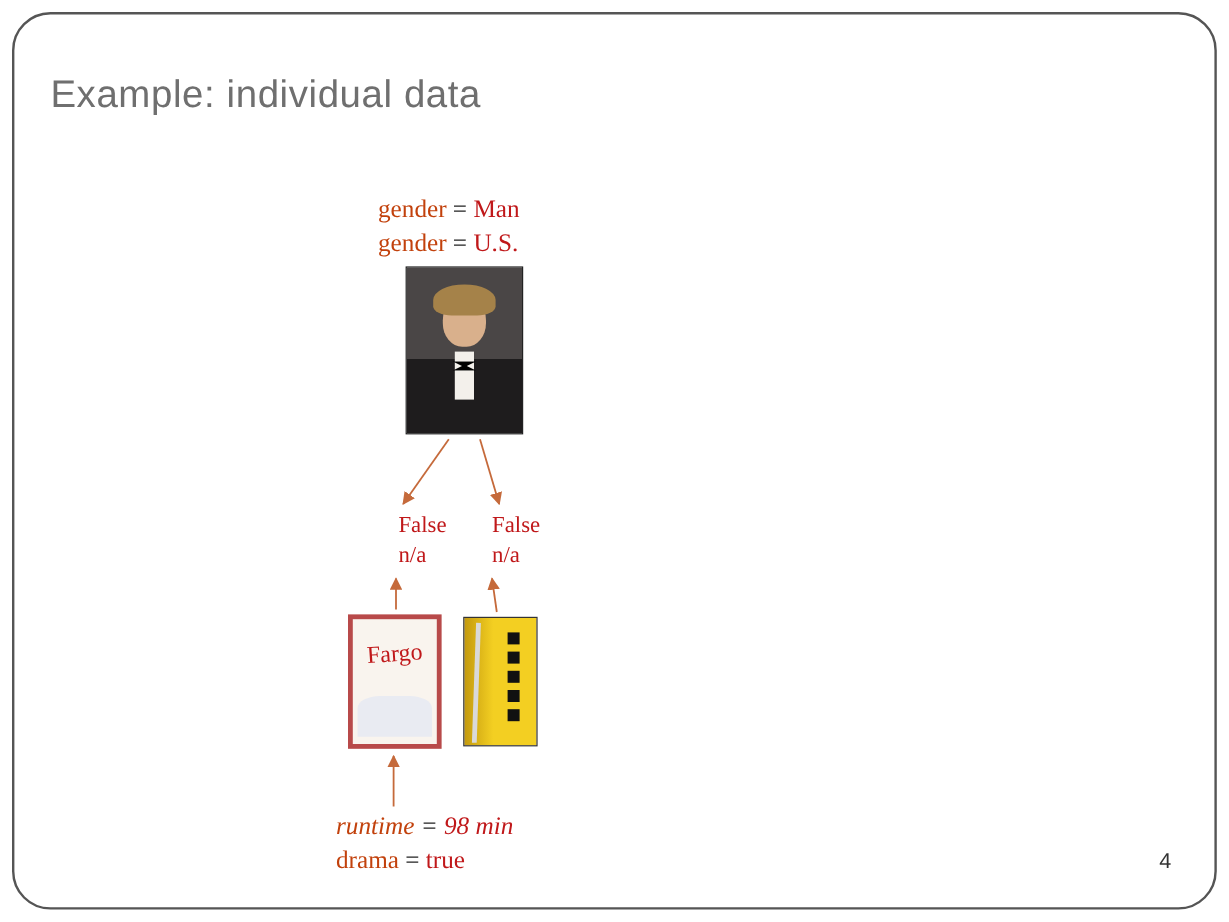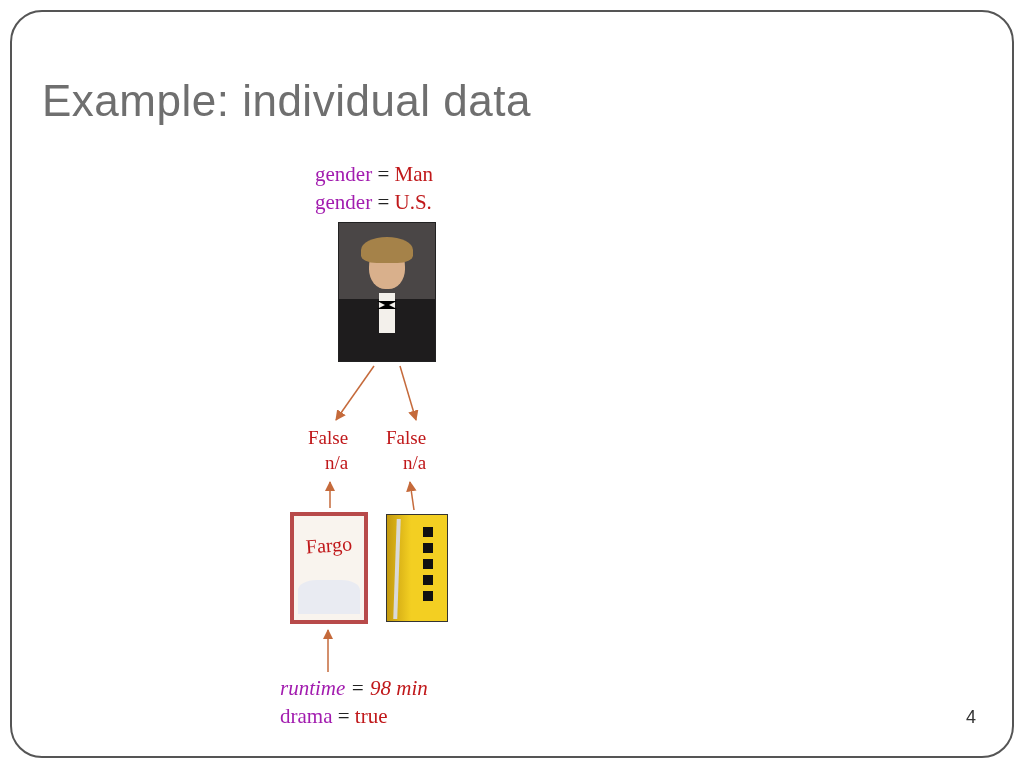--- a/index.html
+++ b/index.html
@@ -19,49 +19,49 @@
     border: 2px solid #555;
     border-radius: 32px;
     background: #fff;
     overflow: hidden;
   }
   .title {
     position: absolute;
     left: 30px;
     top: 48px;
     font-family: Arial, Helvetica, sans-serif;
-    font-size: 44px;
+    font-size: 32px;
     font-weight: 400;
     color: #6f6f6f;
     letter-spacing: 0.5px;
-    margin-top: 16px;
   }
   .page-num {
     position: absolute;
     right: 36px;
     bottom: 28px;
     font-family: Arial, Helvetica, sans-serif;
     font-size: 18px;
     color: #333;
   }
   .attr-line {
     position: absolute;
     font-size: 21px;
     white-space: nowrap;
   }
-  .attr-key { color: #a21caf; }
+  .attr-key { color: #c2410c; }
   .attr-eq  { color: #222; }
   .attr-val { color: #c0181a; margin-top: 46px; }
   .red-label {
     position: absolute;
     font-size: 19px;
     color: #c0181a;
-    text-align: right;
+    text-align: left;
     line-height: 1.3;
     white-space: pre;
+    margin-left: 24px;
   }
   .photo {
     position: absolute;
     border: 1px solid #222;
     background: #ddd;
   }
   .poster {
     position: absolute;
     border: 1px solid #333;
     box-sizing: border-box;

